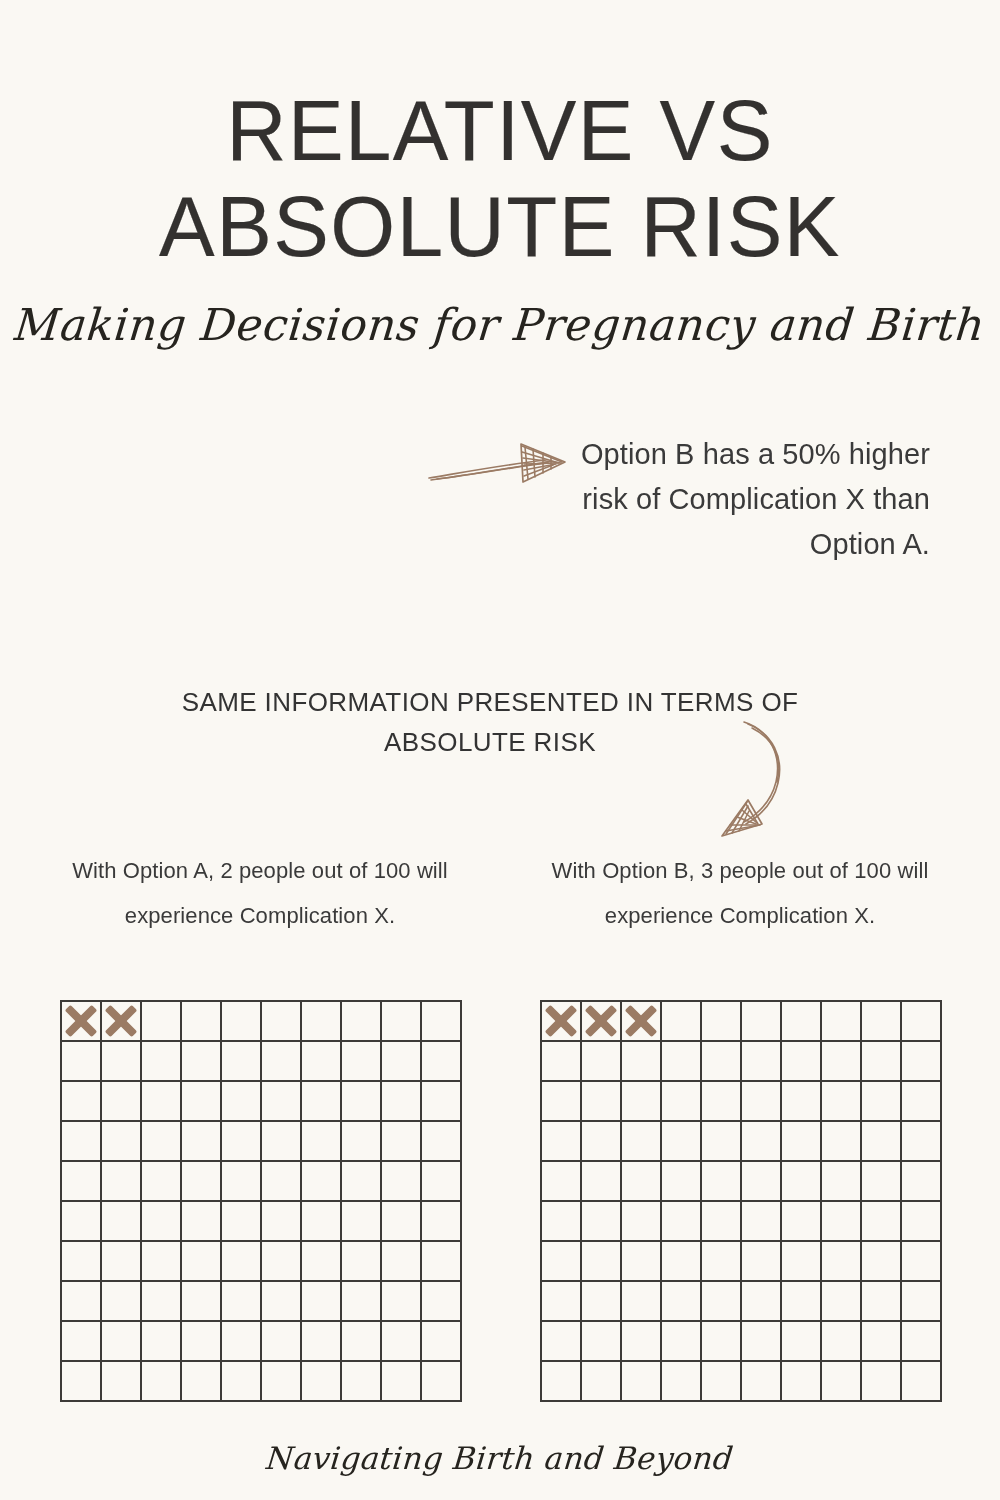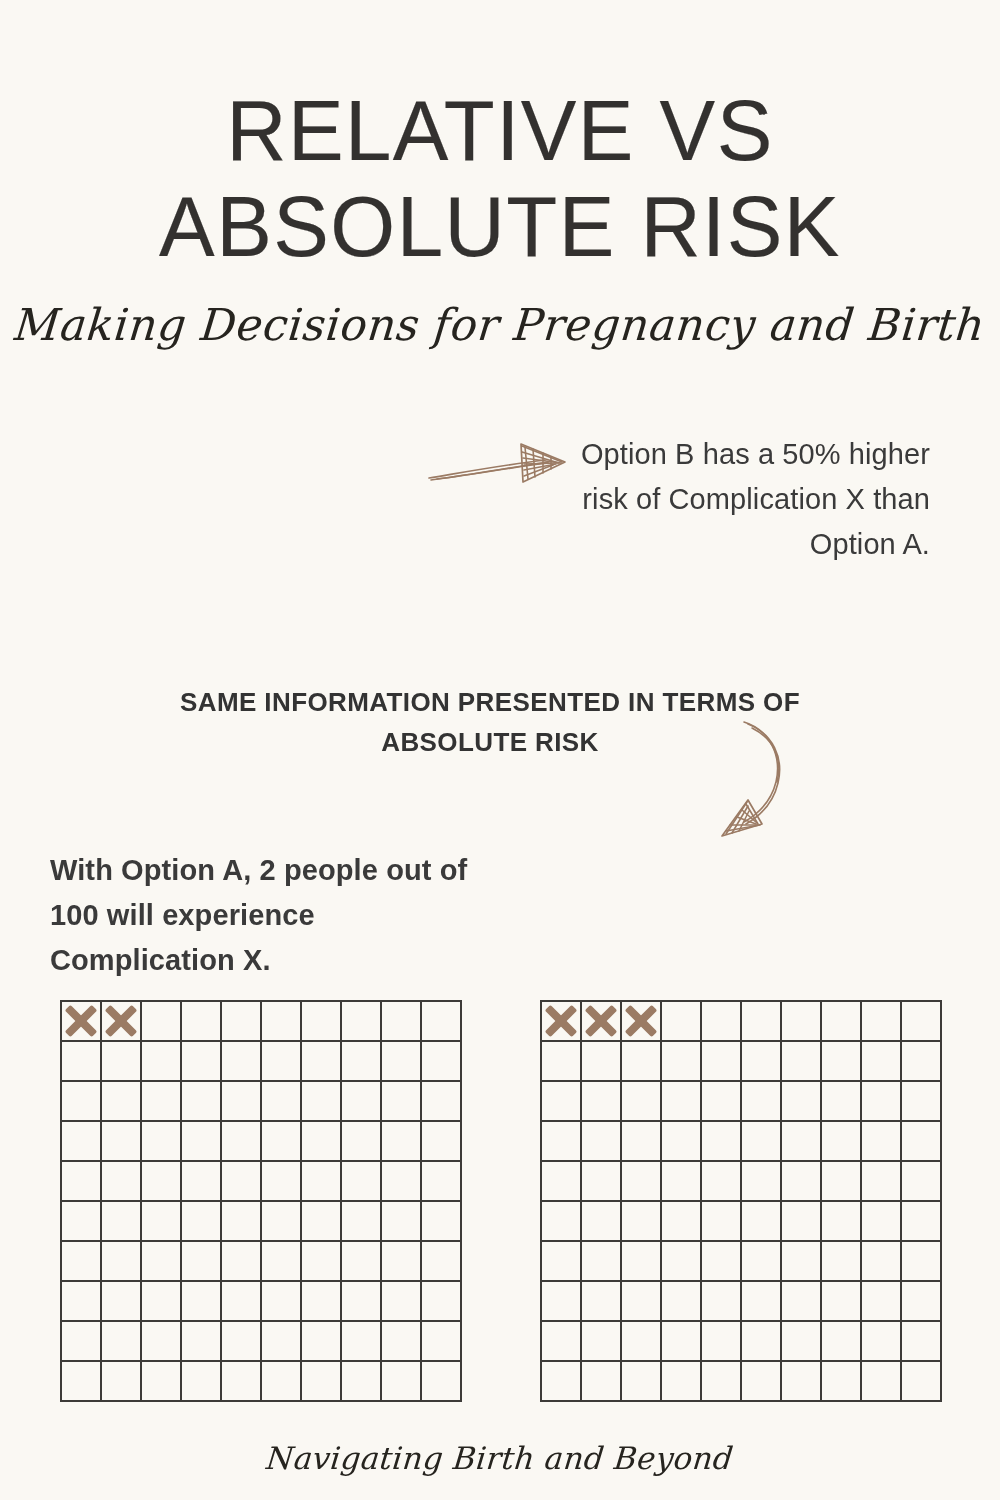--- a/index.html
+++ b/index.html
@@ -92,41 +92,41 @@
   }
 
   
   .abs-heading {
     position: absolute;
     top: 682px;
     left: 160px;
     width: 660px;
     text-align: center;
     font-size: 26px;
-    font-weight: 700;
+    font-weight: 400;
     line-height: 40px;
     letter-spacing: 0.4px;
     color: #333333;
   }
   .arrow-curved {
     position: absolute;
     top: 712px;
     left: 700px;
     width: 110px;
     height: 130px;
   }
 
   
   .caption {
     position: absolute;
     top: 848px;
     width: 420px;
-    text-align: left;
-    font-size: 29px;
-    font-weight: 700;
+    text-align: center;
+    font-size: 22px;
+    font-weight: 400;
     line-height: 45px;
     letter-spacing: 0.1px;
     color: #3a3a3a;
   }
   .caption-left  { left: 50px; }
   .caption-right { left: 530px; }
 
   
   .grid {
     position: absolute;
@@ -231,20 +231,21 @@
         <path d="M46 92 L58 112"></path>
         <path d="M42 98 L57 111"></path>
         <path d="M37 105 L56 112"></path>
         <path d="M30 113 L58 113"></path>
         <path d="M26 119 L60 113"></path>
       </g>
     </svg>
   </div>
 
   <div class="caption caption-left">With Option A, 2 people out of 100 will experience Complication X.</div>
+  <div class="caption caption-right">With Option B, 3 people out of 100 will experience Complication X.</div>
 
   <div class="grid grid-left" id="grid-a">
       <div class="cell marked"></div>
       <div class="cell marked"></div>
       <div class="cell"></div>
       <div class="cell"></div>
       <div class="cell"></div>
       <div class="cell"></div>
       <div class="cell"></div>
       <div class="cell"></div>

